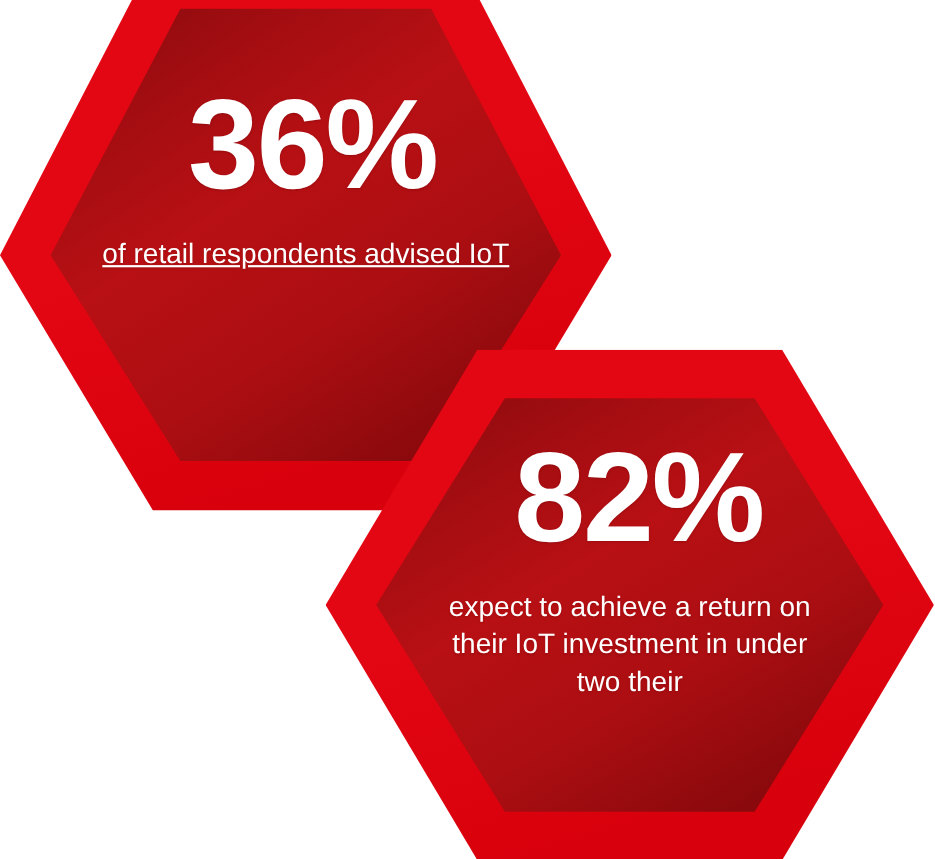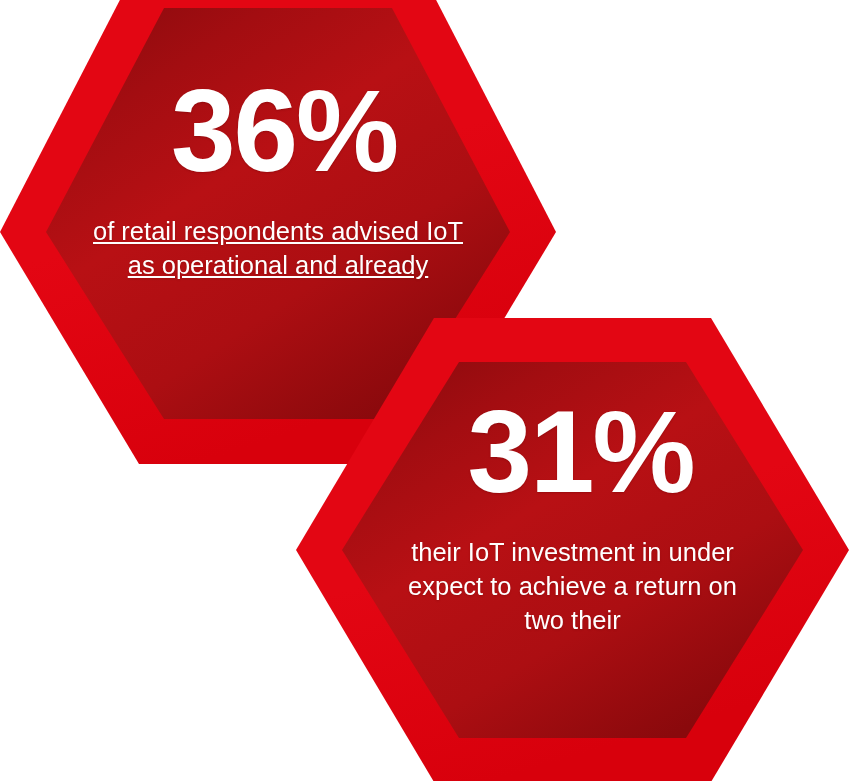--- a/index.html
+++ b/index.html
@@ -132,21 +132,20 @@
 
       <polygon points="139,0 417,0 556,269 417,501 139,501 0,269" fill="url(#g1-outer)"></polygon>
 
       <polygon points="164,45 392,45 510,269 392,456 164,456 46,269" fill="url(#g1-inner)"></polygon>
     </svg>
 
     <div class="hex-content">
       <span class="stat-number">36%</span>
       <span class="stat-caption">
         <span class="cap-line">of retail respondents advised IoT</span>
-        <span class="cap-line">as operational and already</span>
       </span>
     </div>
   </div>
 
   <div class="hex" id="hex-2">
     <svg width="553" height="500" viewBox="0 0 553 500" xmlns="http://www.w3.org/2000/svg">
       <defs>
         <linearGradient id="g2-outer" x1="0" y1="0" x2="0.35" y2="1">
           <stop offset="0%" stop-color="#E30613"></stop>
           <stop offset="55%" stop-color="#E30613"></stop>
@@ -158,22 +157,22 @@
           <stop offset="42%" stop-color="#B81014"></stop>
           <stop offset="70%" stop-color="#AC0E12"></stop>
           <stop offset="100%" stop-color="#8A090C"></stop>
         </linearGradient>
       </defs>
       <polygon points="138,0 415,0 553,232 415,464 138,464 0,232" fill="url(#g2-outer)"></polygon>
       <polygon points="163,44 390,44 507,232 390,420 163,420 46,232" fill="url(#g2-inner)"></polygon>
     </svg>
 
     <div class="hex-content">
-      <span class="stat-number">31%</span>
+      <span class="stat-number">82%</span>
       <span class="stat-caption">
+        <span class="cap-line">expect to achieve a return on</span>
         <span class="cap-line">their IoT investment in under</span>
-        <span class="cap-line">expect to achieve a return on</span>
         <span class="cap-line">two their</span>
       </span>
     </div>
   </div>
 
 </div>
 
 </body></html>

